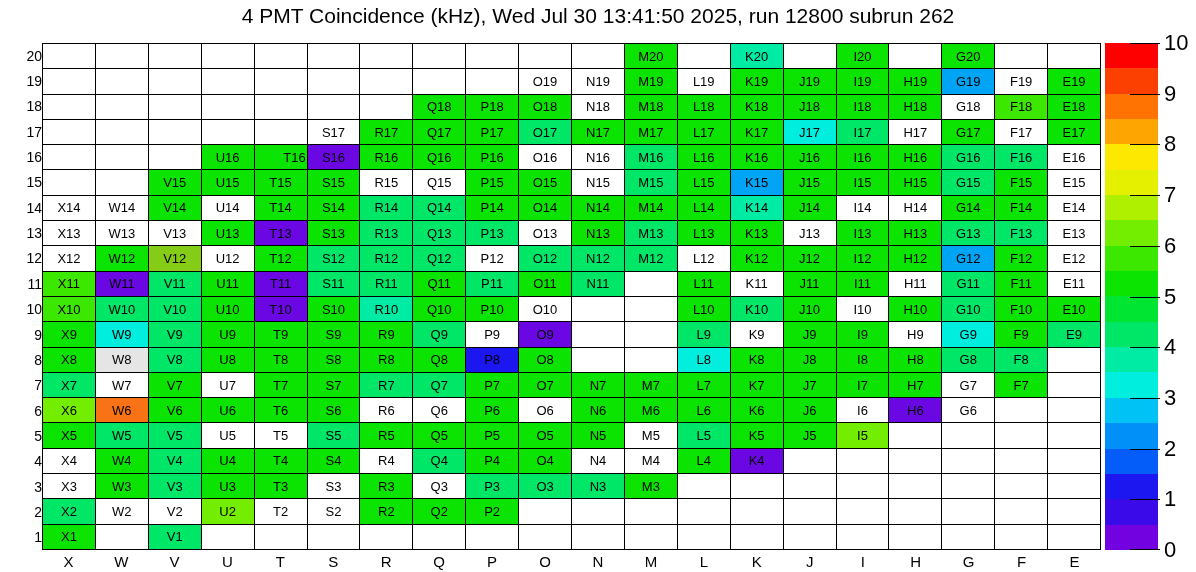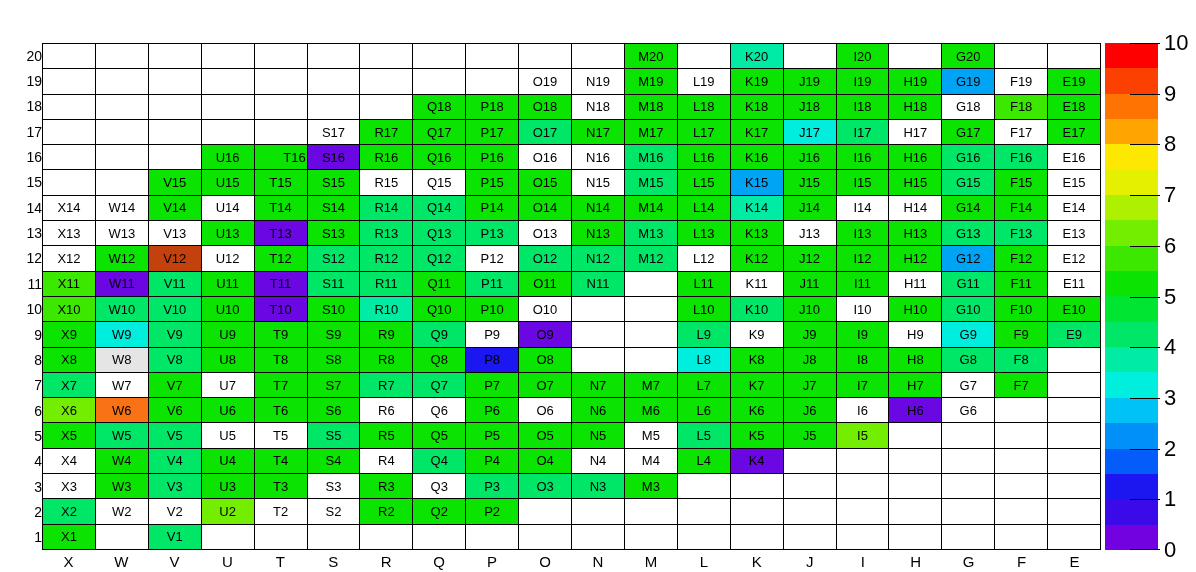--- a/index.html
+++ b/index.html
@@ -39,20 +39,21 @@
   }
   .zlab{
     position:absolute;left:1164px;font-size:22px;height:24px;
     display:flex;align-items:center;
   }
 </style>
 </head>
 <body>
 
 <div id="canvas">
+  <div id="title">4 PMT Coincidence (kHz), Wed Jul 30 13:41:50 2025, run 12800 subrun 262</div>
   <div id="grid">
       <div class="cell" style="background: rgb(255, 255, 255);"></div>
       <div class="cell" style="background: rgb(255, 255, 255);"></div>
       <div class="cell" style="background: rgb(255, 255, 255);"></div>
       <div class="cell" style="background: rgb(255, 255, 255);"></div>
       <div class="cell" style="background: rgb(255, 255, 255);"></div>
       <div class="cell" style="background: rgb(255, 255, 255);"></div>
       <div class="cell" style="background: rgb(255, 255, 255);"></div>
       <div class="cell" style="background: rgb(255, 255, 255);"></div>
       <div class="cell" style="background: rgb(255, 255, 255);"></div>
@@ -202,21 +203,21 @@
       <div class="cell" style="background: rgb(10, 228, 0);">L13</div>
       <div class="cell" style="background: rgb(10, 228, 0);">K13</div>
       <div class="cell" style="background: rgb(255, 255, 255);">J13</div>
       <div class="cell" style="background: rgb(10, 228, 0);">I13</div>
       <div class="cell" style="background: rgb(10, 228, 0);">H13</div>
       <div class="cell" style="background: rgb(0, 231, 104);">G13</div>
       <div class="cell" style="background: rgb(0, 231, 104);">F13</div>
       <div class="cell" style="background: rgb(255, 255, 255);">E13</div>
       <div class="cell" style="background: rgb(255, 255, 255);">X12</div>
       <div class="cell" style="background: rgb(10, 228, 0);">W12</div>
-      <div class="cell" style="background: #c2410c;">V12</div>
+      <div class="cell" style="background: #84cc16;">V12</div>
       <div class="cell" style="background: rgb(255, 255, 255);">U12</div>
       <div class="cell" style="background: rgb(10, 228, 0);">T12</div>
       <div class="cell" style="background: rgb(0, 231, 104);">S12</div>
       <div class="cell" style="background: rgb(0, 231, 104);">R12</div>
       <div class="cell" style="background: rgb(0, 231, 104);">Q12</div>
       <div class="cell" style="background: rgb(255, 255, 255);">P12</div>
       <div class="cell" style="background: rgb(0, 231, 104);">O12</div>
       <div class="cell" style="background: rgb(0, 231, 104);">N12</div>
       <div class="cell" style="background: rgb(0, 231, 104);">M12</div>
       <div class="cell" style="background: rgb(255, 255, 255);">L12</div>

